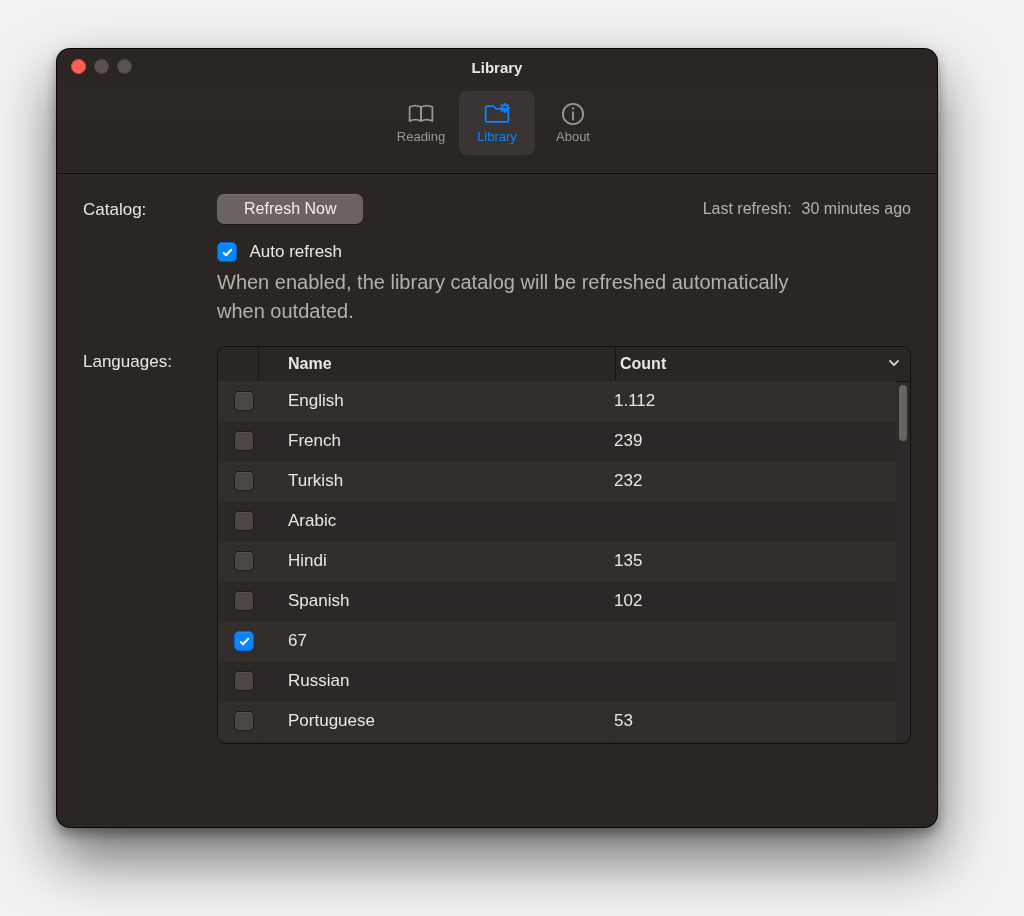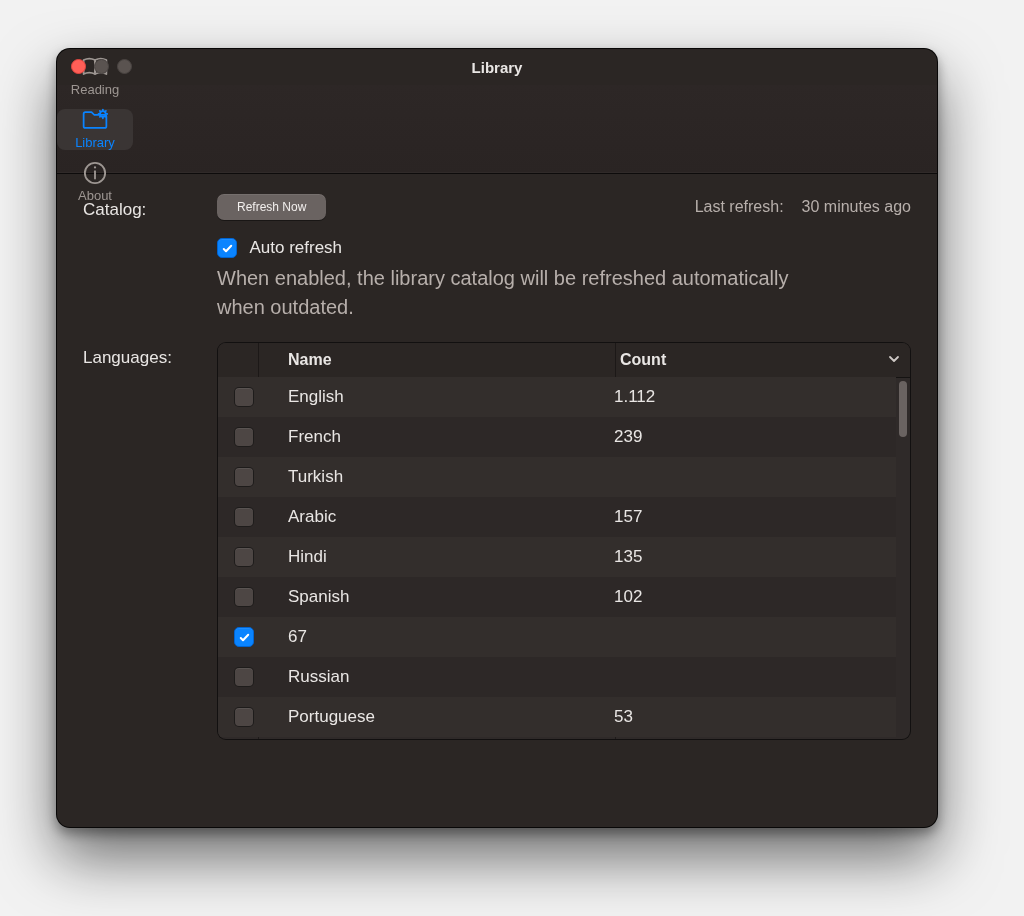--- a/index.html
+++ b/index.html
@@ -36,38 +36,37 @@
   .dot{width:13px;height:13px;border-radius:50%;}
   .dot.close{background:#ff5f57;border:1px solid #e24640}
   .dot.min{background:#5a5350;border:1px solid #4a4442}
   .dot.max{background:#5a5350;border:1px solid #4a4442}
   .win-title{font-weight:700;font-size:15px;color:var(--text);}
   .toolbar{
     height:88px;display:flex;justify-content:center;align-items:flex-start;gap:0;
     border-bottom:1px solid rgba(0,0,0,.7);
     box-shadow:inset 0 -1px 0 rgba(255,255,255,.03);
     background:linear-gradient(#2d2726,#2a2423);
-    flex-direction:column;
   }
   .tb-item{
     width:76px;height:64px;margin:6px 0;border-radius:8px;display:flex;flex-direction:column;align-items:center;justify-content:center;gap:4px;
     color:#9d9692;cursor:default;
   }
   .tb-item.selected{background:var(--toolbar-sel);color:var(--accent)}
   .tb-icon{width:28px;height:22px;display:flex;align-items:center;justify-content:center}
   .tb-label{font-size:13px}
   .content{padding:20px 26px 0 26px}
   .row{display:flex;align-items:flex-start;gap:14px;margin-bottom:14px}
   .label-col{width:120px;text-align:left;color:var(--text);font-size:17px;padding-top:6px}
   .ctrl-col{flex:1}
   .btn{
-    display:inline-block;background:var(--btn);color:var(--btn-text);border:none;border-radius:7px;padding:6px 20px;font-size:12px;
+    display:inline-block;background:var(--btn);color:var(--btn-text);border:none;border-radius:7px;padding:6px 27px;font-size:16px;
     box-shadow:inset 0 1px 0 rgba(255,255,255,.08), 0 1px 0 rgba(0,0,0,.4);
   }
-  .last-refresh{margin-left:auto;color:var(--muted);font-size:16px;display:flex;gap:18px;align-items:flex-end}
+  .last-refresh{margin-left:auto;color:var(--muted);font-size:16px;display:flex;gap:10px;align-items:flex-end}
   .row-top{display:flex;align-items:center}
   .chk{
     width:18px;height:18px;border-radius:5px;border:1px solid rgba(0,0,0,.6);background:#4d4644;display:inline-flex;align-items:center;justify-content:center;margin-right:8px;vertical-align:middle;
     box-shadow:inset 0 1px 0 rgba(255,255,255,.08);
   }
   .chk.on{background:var(--accent);border-color:#0064d2}
   .chk svg{display:none}
   .chk.on svg{display:block}
   .chk-label{font-size:17px;vertical-align:middle}
   .hint{color:var(--muted);font-size:20px;line-height:1.45;margin-top:6px;max-width:620px}
@@ -195,27 +194,27 @@
                     <span class="chk"></span>
                   </div>
                   <div class="td name">French</div>
                   <div class="td count">239</div>
                 </div>
                 <div class="tr">
                   <div class="td check">
                     <span class="chk"></span>
                   </div>
                   <div class="td name">Turkish</div>
+                  <div class="td count">232</div>
                 </div>
                 <div class="tr">
                   <div class="td check">
                     <span class="chk"></span>
                   </div>
                   <div class="td name">Arabic</div>
-                  <div class="td count">157</div>
                 </div>
                 <div class="tr">
                   <div class="td check">
                     <span class="chk"></span>
                   </div>
                   <div class="td name">Hindi</div>
                   <div class="td count">135</div>
                 </div>
                 <div class="tr">
                   <div class="td check">

